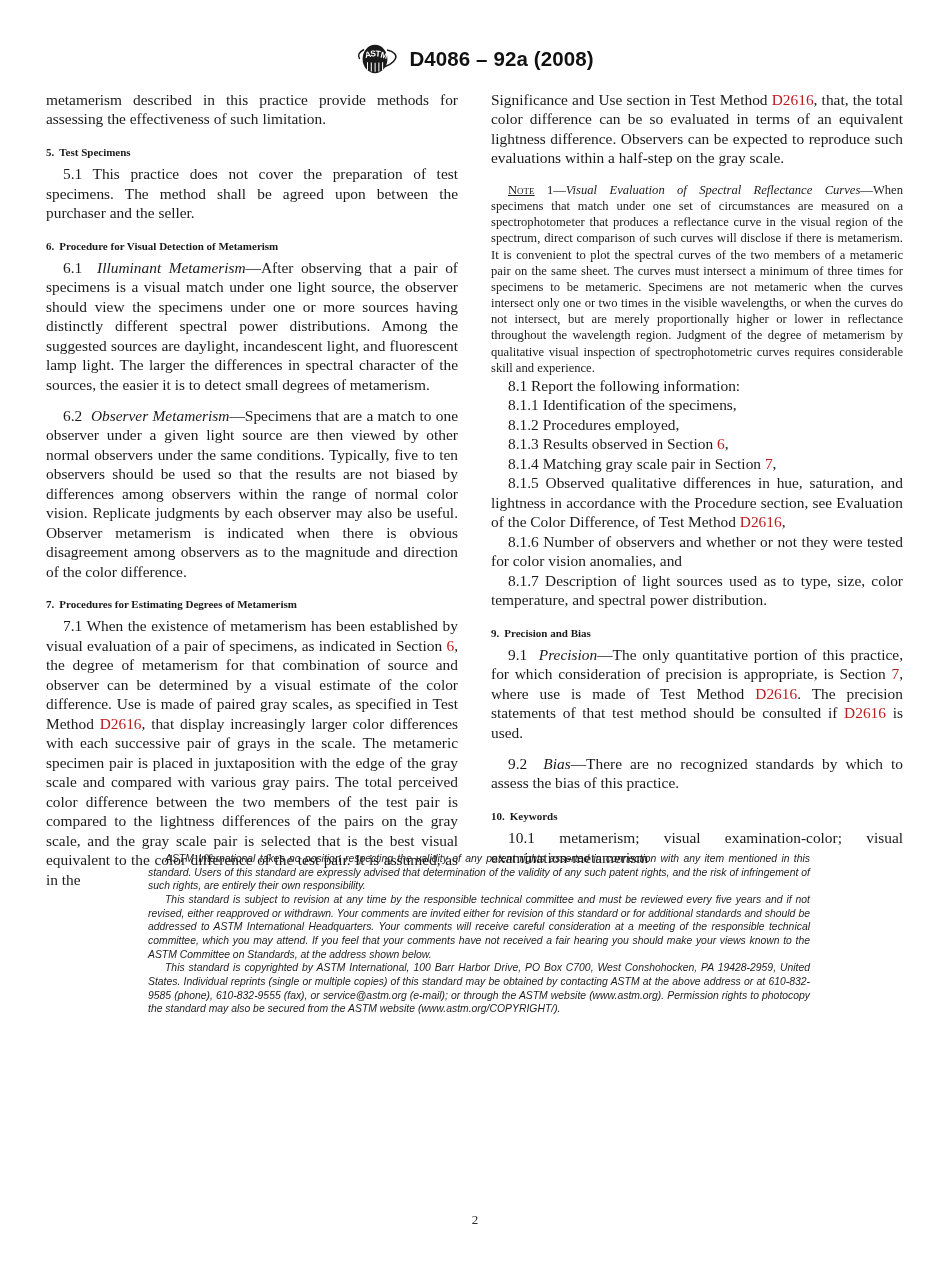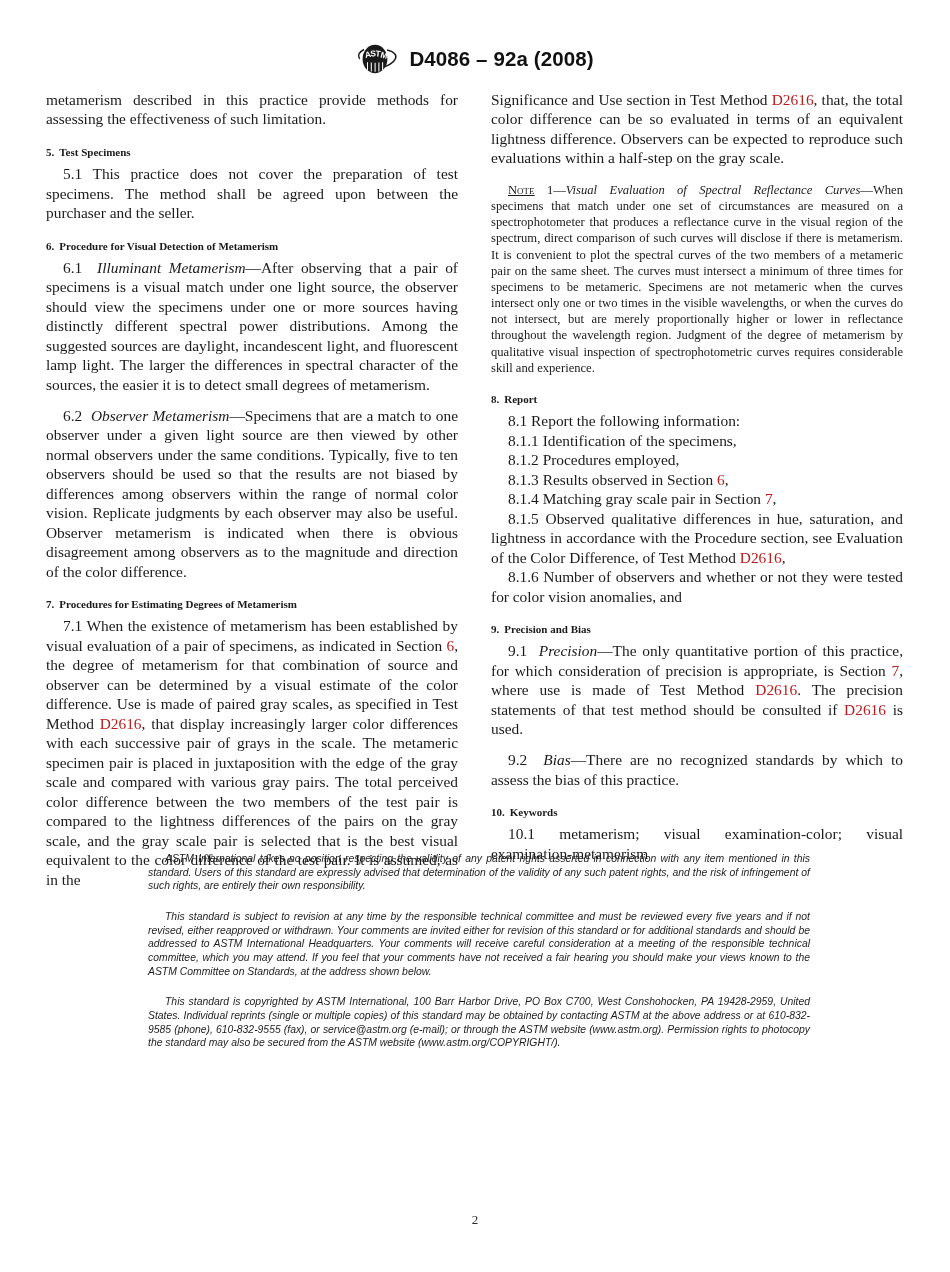--- a/index.html
+++ b/index.html
@@ -124,21 +124,20 @@
   }
   .footer p {
     margin: 0;
     font-family: "Liberation Sans", sans-serif;
     font-size: 10.4px;
     line-height: 1.315;
     text-indent: 17px;
     text-align: justify;
   }
   .footer p + p {
-    margin-top: 17px;
   }
 
   .page-number {
     position: absolute;
     top: 1212px;
     left: 0;
     width: 950px;
     text-align: center;
     font-size: 13px;
     color: #2a2a2a;
@@ -200,35 +199,33 @@
       <p class="ind"><span>7.1</span><span>  When the existence of metamerism has been established by visual evaluation of a pair of specimens, as indicated in Section </span><span class="lnk">6</span><span>, the degree of metamerism for that combination of source and observer can be determined by a visual estimate of the color difference. Use is made of paired gray scales, as specified in Test Method </span><span class="lnk">D2616</span><span>, that display increasingly larger color differences with each successive pair of grays in the scale. The metameric specimen pair is placed in juxtaposition with the edge of the gray scale and compared with various gray pairs. The total perceived color difference between the two members of the test pair is compared to the lightness differences of the pairs on the gray scale, and the gray scale pair is selected that is the best visual equivalent to the color difference of the test pair. It is assumed, as in the</span></p>
 
     </div>
 
     <div class="col">
 
       <p class="flow"><span>Significance and Use section in Test Method </span><span class="lnk">D2616</span><span>, that, the total color difference can be so evaluated in terms of an equivalent lightness difference. Observers can be expected to reproduce such evaluations within a half-step on the gray scale.</span></p>
 
       <p class="note"><span class="note-lbl">Note</span><span> 1—</span><i>Visual Evaluation of Spectral Reflectance Curves</i><span>—When specimens that match under one set of circumstances are measured on a spectrophotometer that produces a reflectance curve in the visual region of the spectrum, direct comparison of such curves will disclose if there is metamerism. It is convenient to plot the spectral curves of the two members of a metameric pair on the same sheet. The curves must intersect a minimum of three times for specimens to be metameric. Specimens are not metameric when the curves intersect only one or two times in the visible wavelengths, or when the curves do not intersect, but are merely proportionally higher or lower in reflectance throughout the wavelength region. Judgment of the degree of metamerism by qualitative visual inspection of spectrophotometric curves requires considerable skill and experience.</span></p>
 
-      <h2 class="sec">
-        <span class="num">8.</span><span>Report</span>
-      </h2>
 
       <p class="item">8.1  Report the following information:</p>
       <p class="item">8.1.1  Identification of the specimens,</p>
       <p class="item">8.1.2  Procedures employed,</p>
 
       <p class="item"><span>8.1.3  Results observed in Section </span><span class="lnk">6</span><span>,</span></p>
 
       <p class="item"><span>8.1.4  Matching gray scale pair in Section </span><span class="lnk">7</span><span>,</span></p>
 
       <p class="ind"><span>8.1.5  Observed qualitative differences in hue, saturation, and lightness in accordance with the Procedure section, see Evaluation of the Color Difference, of Test Method </span><span class="lnk">D2616</span><span>,</span></p>
 
       <p class="ind">8.1.6  Number of observers and whether or not they were tested for color vision anomalies, and</p>
+      <p class="ind">8.1.7  Description of light sources used as to type, size, color temperature, and spectral power distribution.</p>
 
       <h2 class="sec">
         <span class="num">9.</span><span>Precision and Bias</span>
       </h2>
 
       <p class="ind"><span>9.1</span>&nbsp;
         <i>Precision</i><span>—The only quantitative portion of this practice, for which consideration of precision is appropriate, is Section </span><span class="lnk">7</span><span>, where use is made of Test Method </span><span class="lnk">D2616</span><span>. The precision statements of that test method should be consulted if </span><span class="lnk">D2616</span><span> is used.</span></p>
 
       <p class="ind gap"><span>9.2</span>&nbsp;
         <i>Bias</i><span>—There are no recognized standards by which to assess the bias of this practice.</span></p>

